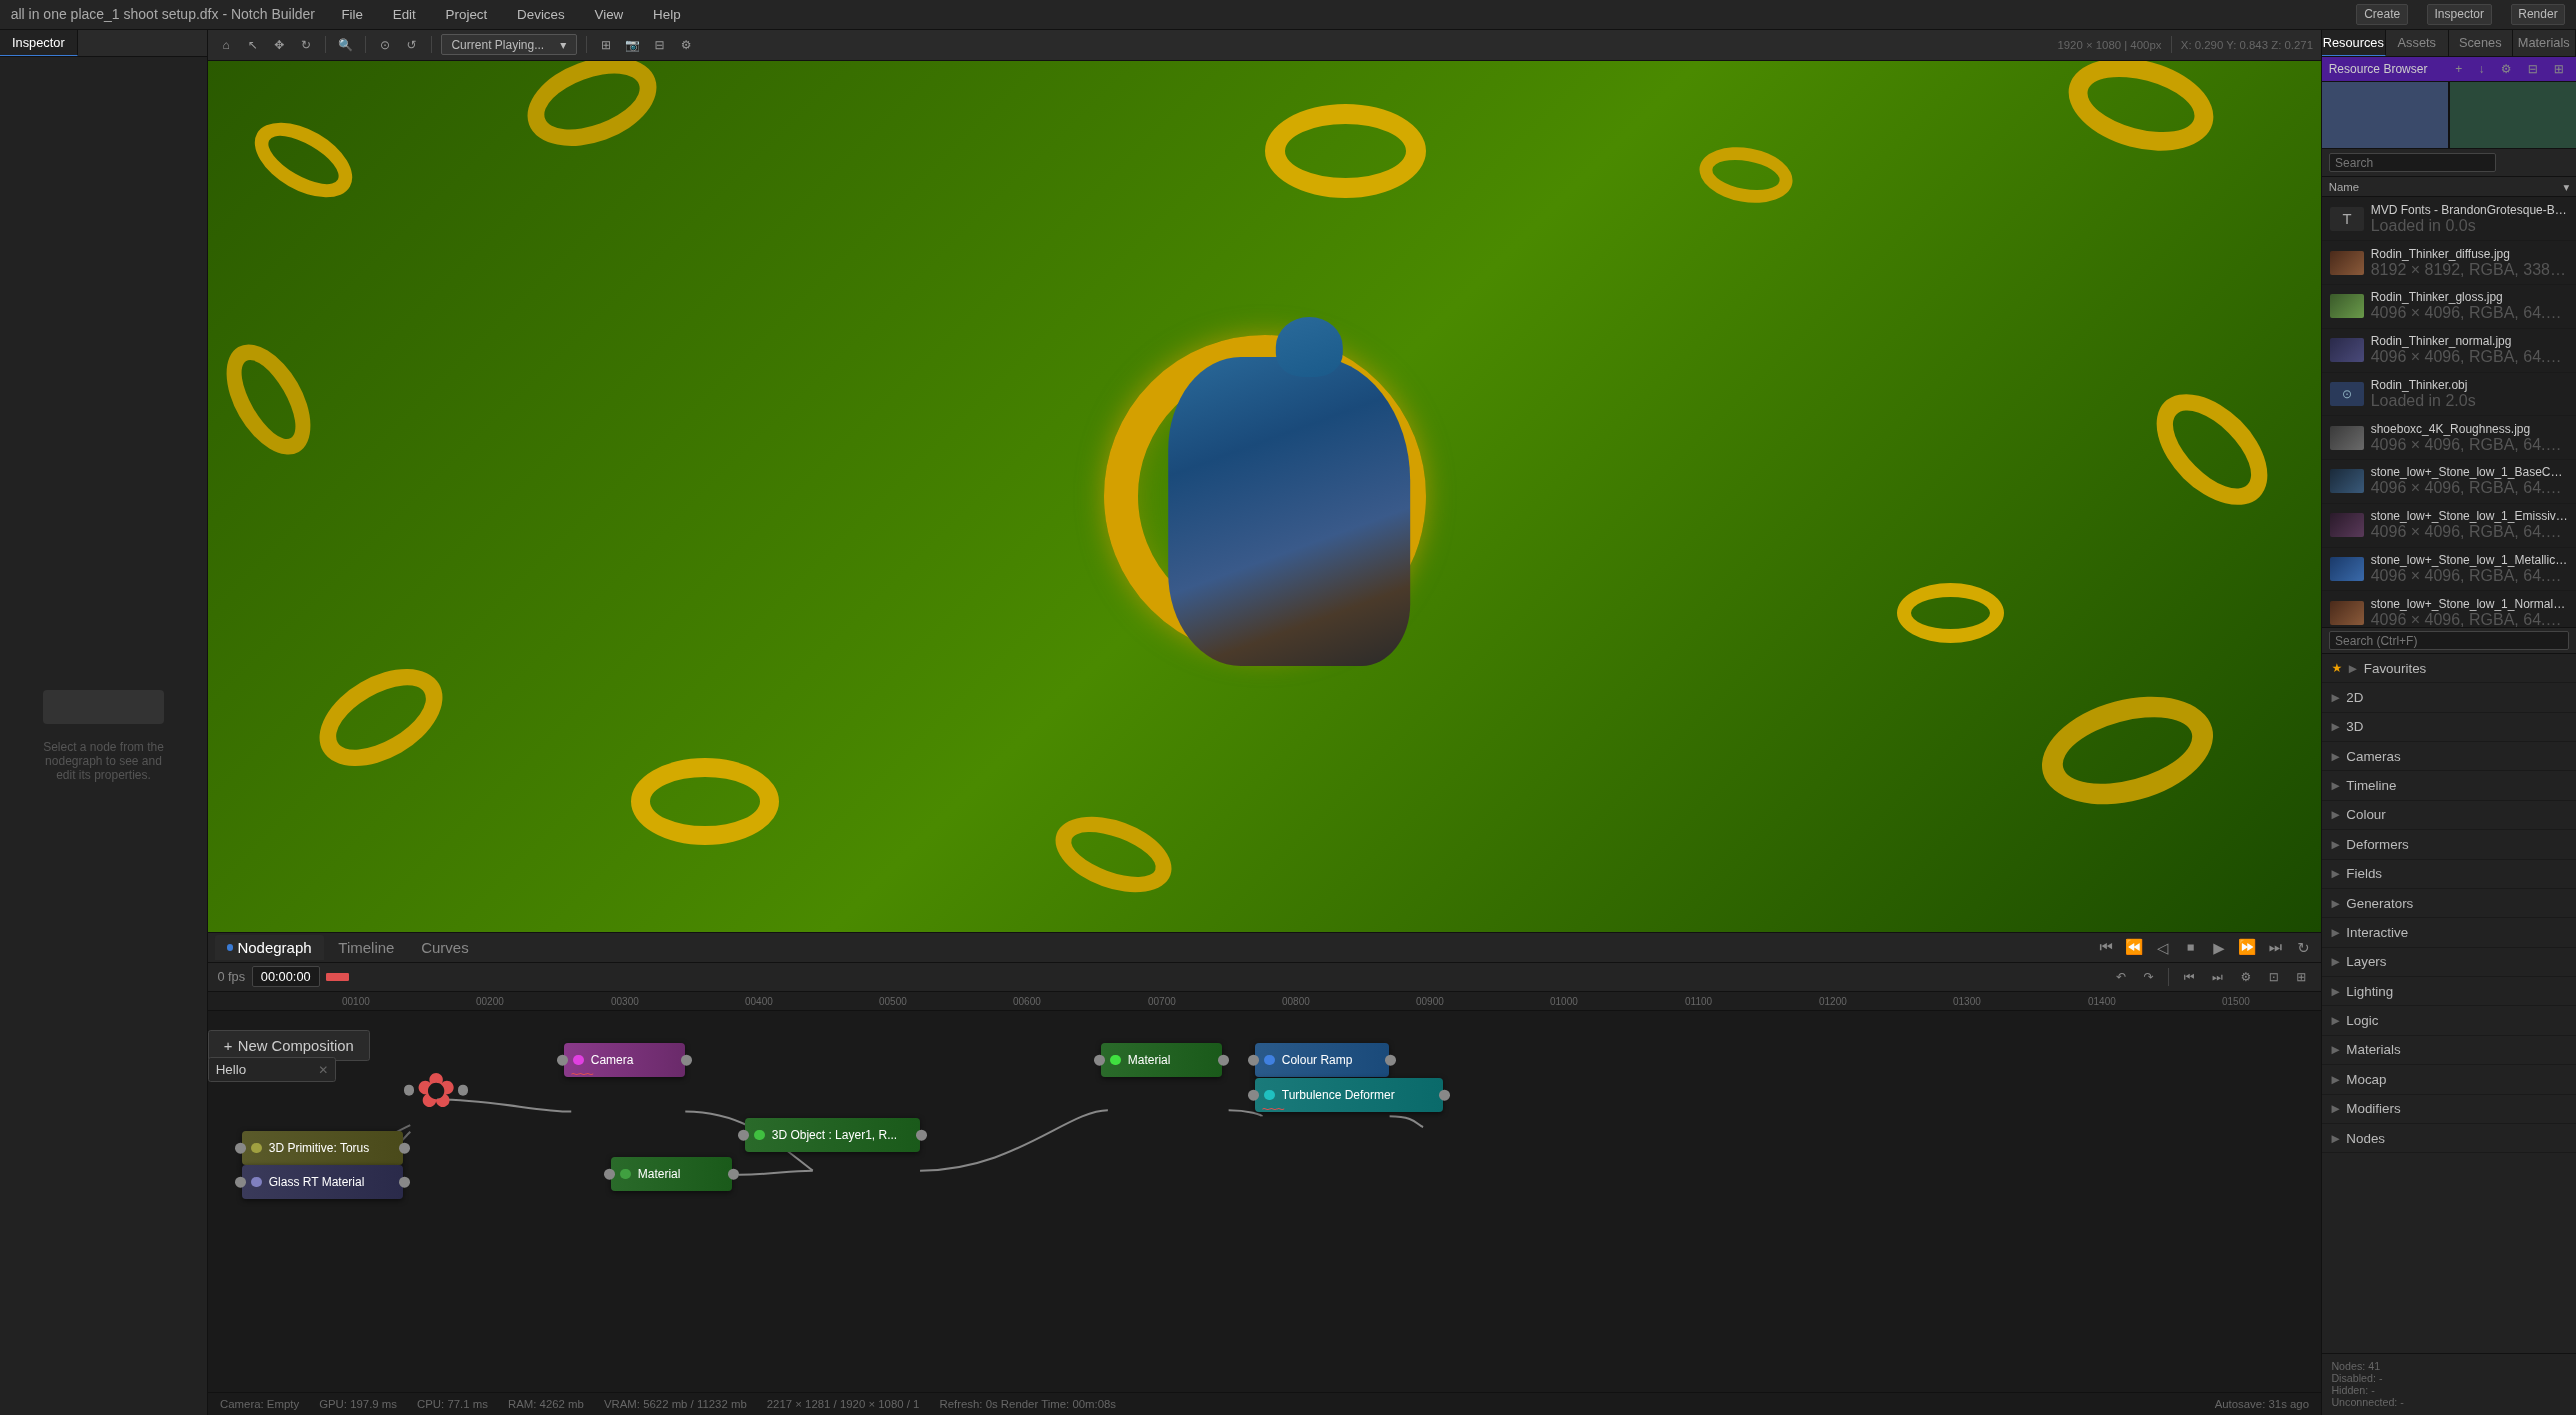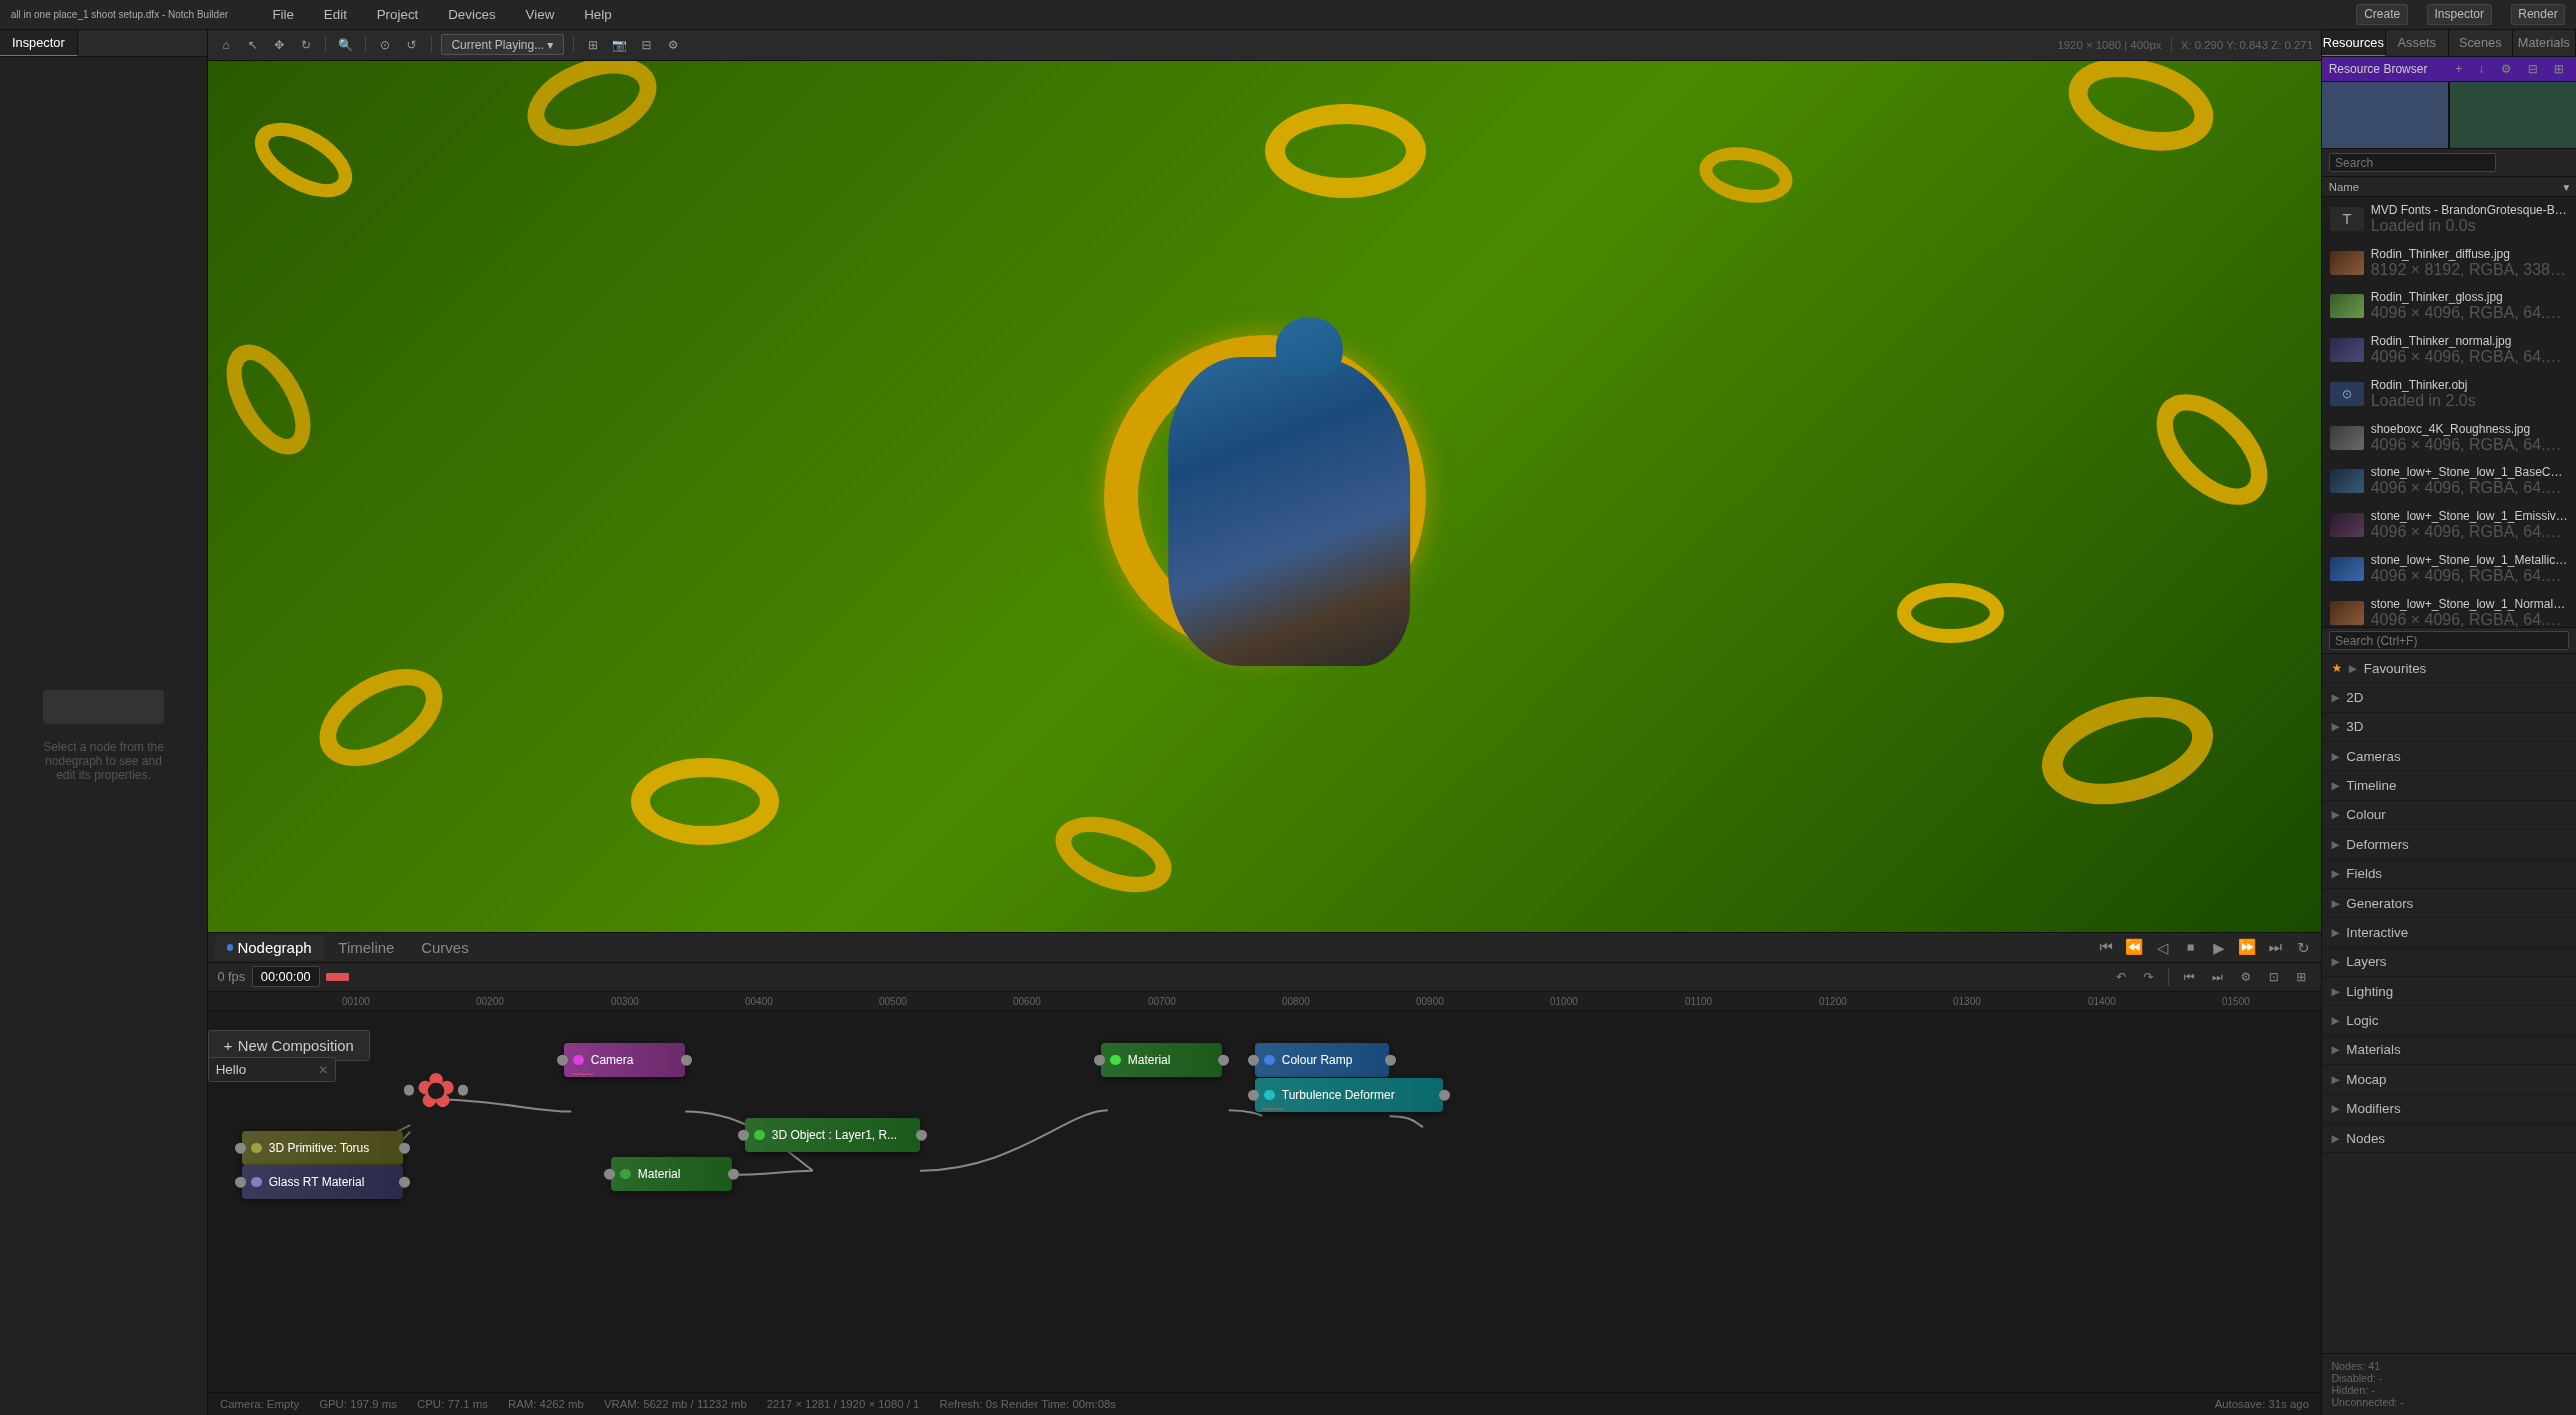--- a/index.html
+++ b/index.html
@@ -20,23 +20,23 @@
       background: #252525;
       display: flex;
       align-items: center;
       padding: 0 10.7px;
       gap: 19px;
       border-bottom: 0.7px solid #111;
       position: relative;
       z-index: 100;
     }
     .app-title {
-      font-size: 10px;
+      font-size: 14px;
       color: #aaa;
-      margin-right: 20px;
+      margin-right: 2px;
     }
     .menu-item {
       font-size: 13.4px;
       color: #bbb;
       cursor: pointer;
       padding: 2.7px 5.4px;
     }
     .menu-btn-create {
       background: #3a7bd5;
       color: #fff;
@@ -129,21 +129,21 @@
     }
     .vp-dropdown {
       background: #333;
       border: 0.7px solid #555;
       color: #bbb;
       border-radius: 2px;
       padding: 2.7px 9.4px;
       font-size: 12px;
       display: flex;
       align-items: center;
-      gap: 3px;
+      gap: 16px;
       cursor: pointer;
     }
     .vp-sep { width: 0.7px; height: 17.5px; background: #444; margin: 0 2.7px; }
     .vp-icon-btn {
       width: 20px;
       height: 20px;
       display: flex;
       align-items: center;
       justify-content: center;
       color: #999;

